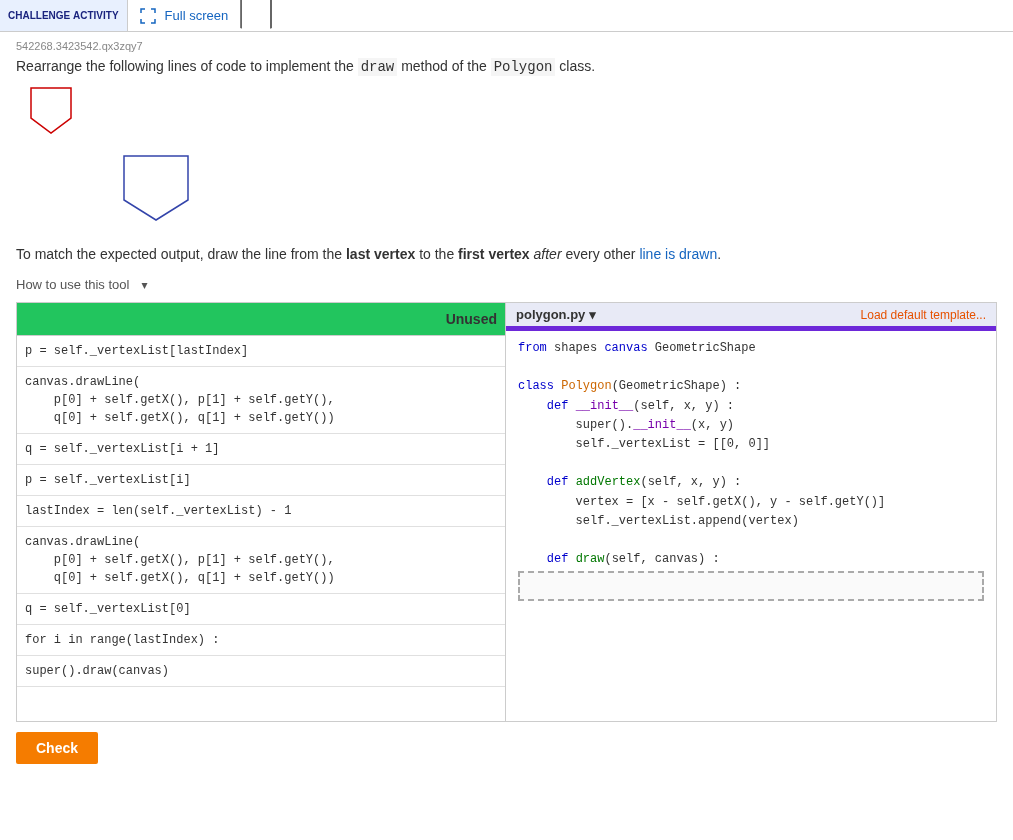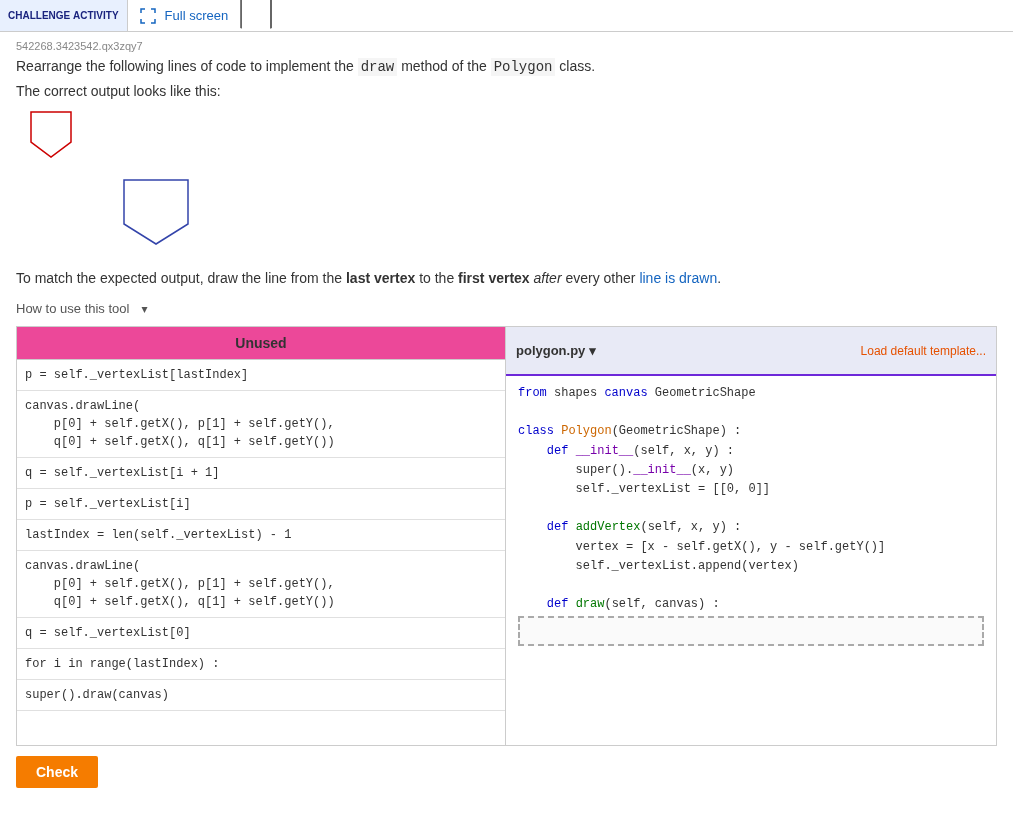--- a/index.html
+++ b/index.html
@@ -112,29 +112,29 @@
     }
 
     
     .panel-left {
       width: 490px;
       border: 1px solid #ccc;
       display: flex;
       flex-direction: column;
     }
     .panel-header {
-      background: #ec4899;
-      padding: 8px 0;
+      background: #22c55e;
+      padding: 8px 8px;
       font-size: 14px;
       font-weight: bold;
       color: #333;
       border-bottom: 1px solid #ccc;
       display: flex;
       align-items: center;
-      justify-content: center;
+      justify-content: flex-end;
     }
     .code-items {
       flex: 1;
       overflow-y: auto;
     }
     .code-item {
       border-bottom: 1px solid #e0e0e0;
       padding: 6px 8px;
       font-family: 'Courier New', monospace;
       font-size: 12px;
@@ -147,24 +147,24 @@
     
     .panel-right {
       flex: 1;
       border: 1px solid #ccc;
       border-left: none;
       display: flex;
       flex-direction: column;
     }
     .panel-header-file {
       background: #e8eaf6;
-      padding: 16px 10px;
+      padding: 4px 10px;
       font-size: 13px;
       color: #333;
-      border-bottom: 2px solid #6d28d9;
+      border-bottom: 5px solid #6d28d9;
       display: flex;
       align-items: center;
       justify-content: space-between;
     }
     .file-selector {
       display: flex;
       align-items: center;
       gap: 4px;
       font-weight: bold;
     }
@@ -231,21 +231,20 @@
   <div style="width:32px;height:36px;border:2px solid #666;border-bottom:none;position:relative;margin-right:8px;clip-path:polygon(0 0, 100% 0, 100% 85%, 50% 100%, 0 85%);"></div>
 </div>
 
 <div class="content">
   <div class="session-id">542268.3423542.qx3zqy7</div>
 
   <p class="description">
     Rearrange the following lines of code to implement the <code class="mono">draw</code> method of the <code class="mono">Polygon</code> class.
   </p>
 
-  <p class="output-label">The correct output looks like this:</p>
 
   <div class="shapes-container">
     <div class="shape-small">
       <svg width="50" height="55" viewBox="0 0 50 55">
         <path d="M5 5 L45 5 L45 35 L25 50 L5 35 Z" fill="none" stroke="#cc0000" stroke-width="1.5"></path>
       </svg>
     </div>
     <div class="shape-large" style="margin-left:90px;">
       <svg width="80" height="80" viewBox="0 0 80 80">
         <path d="M8 8 L72 8 L72 52 L40 72 L8 52 Z" fill="none" stroke="#3344aa" stroke-width="1.5"></path>

